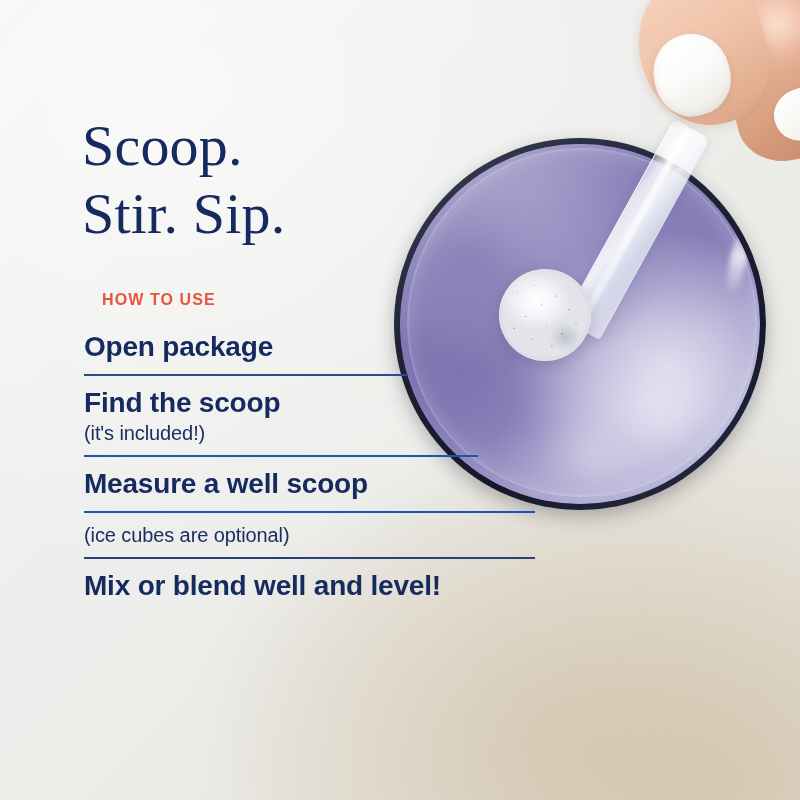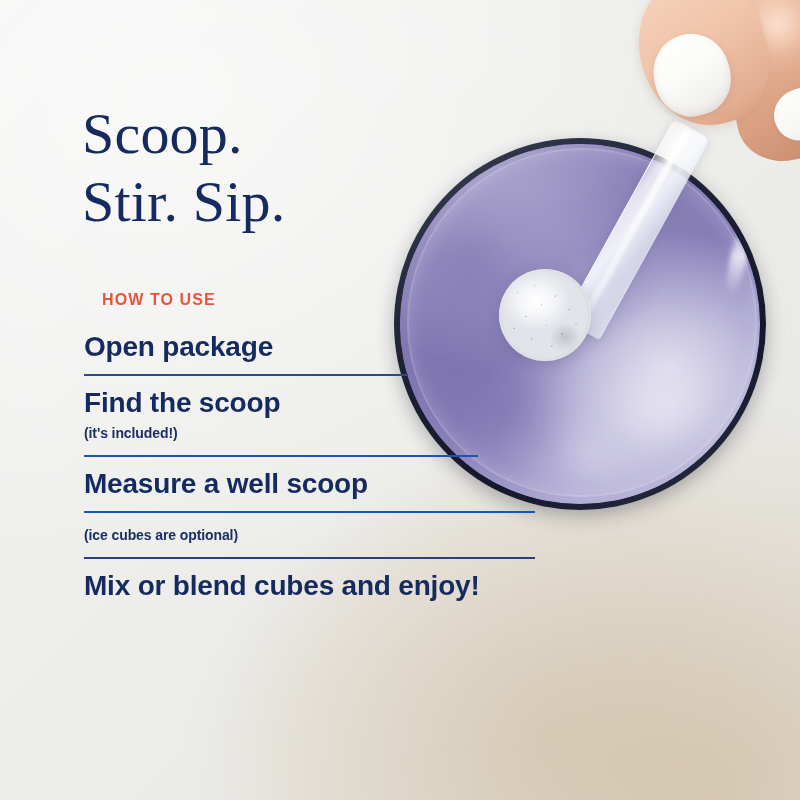--- a/index.html
+++ b/index.html
@@ -260,21 +260,21 @@
 
   
   .content {
     position: absolute;
     left: 0; top: 0;
     width: 800px; height: 800px;
   }
   .headline {
     position: absolute;
     left: 82px;
-    top: 100px;
+    top: 112px;
     font-family: "Liberation Serif", "DejaVu Serif", serif;
     font-size: 58px;
     line-height: 68px;
     color: #152a5e;
     letter-spacing: 0.2px;
     white-space: pre-line;
   }
   .eyebrow {
     position: absolute;
     left: 102px;
@@ -295,22 +295,22 @@
   }
   .step-title {
     font-size: 28px;
     font-weight: bold;
     color: #152a5e;
     line-height: 34px;
     letter-spacing: -0.2px;
     white-space: nowrap;
   }
   .step-note {
-    font-size: 14px;
-    font-weight: bold;
+    font-size: 20px;
+    font-weight: normal;
     color: #1b2f62;
     line-height: 24px;
     letter-spacing: -0.1px;
     margin-top: 1px;
     white-space: nowrap;
   }
   .divider {
     height: 0;
     border-top: 2px solid #1c3f8f;
     margin-top: 10px;
@@ -385,18 +385,18 @@
         <div class="step-title">Measure a well scoop</div>
       </div>
       <div class="divider d3"></div>
 
       <div class="step">
         <div class="step-note">(ice cubes are optional)</div>
       </div>
       <div class="divider d4"></div>
 
       <div class="step">
-        <div class="step-title">Mix or blend cubes and enjoy!</div>
+        <div class="step-title">Mix or blend well and level!</div>
       </div>
 
     </div>
   </div>
 </div>
 
 </body></html>

